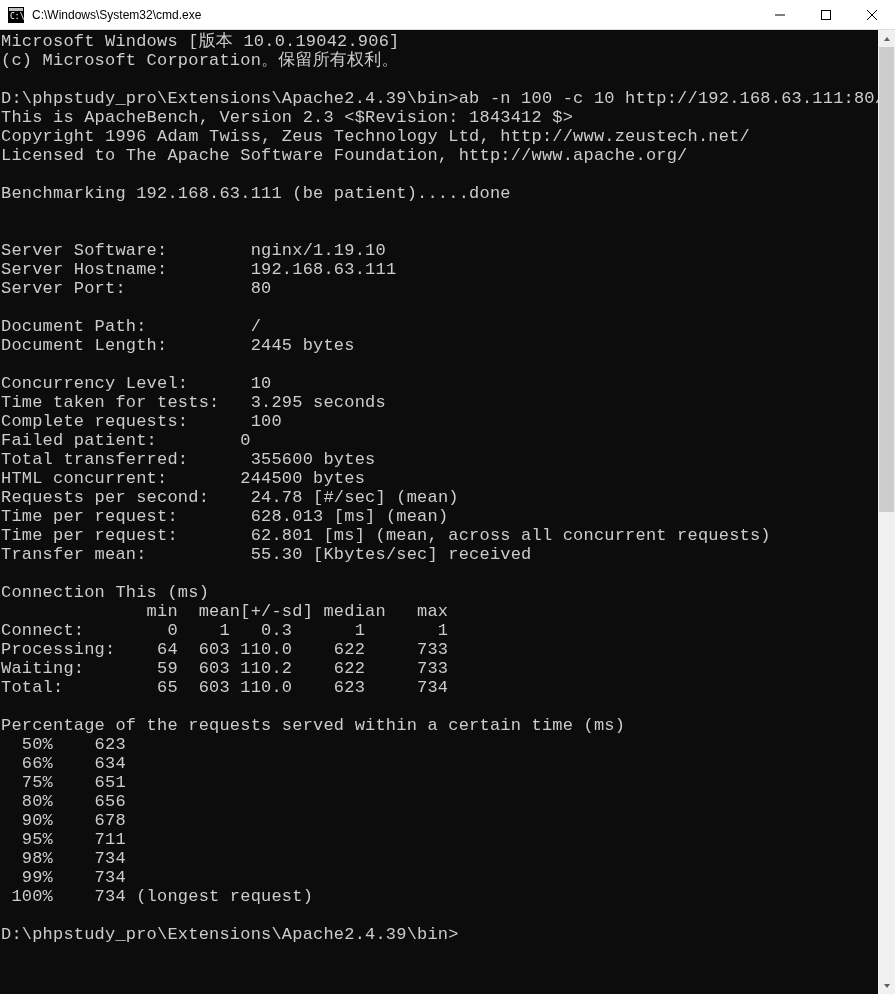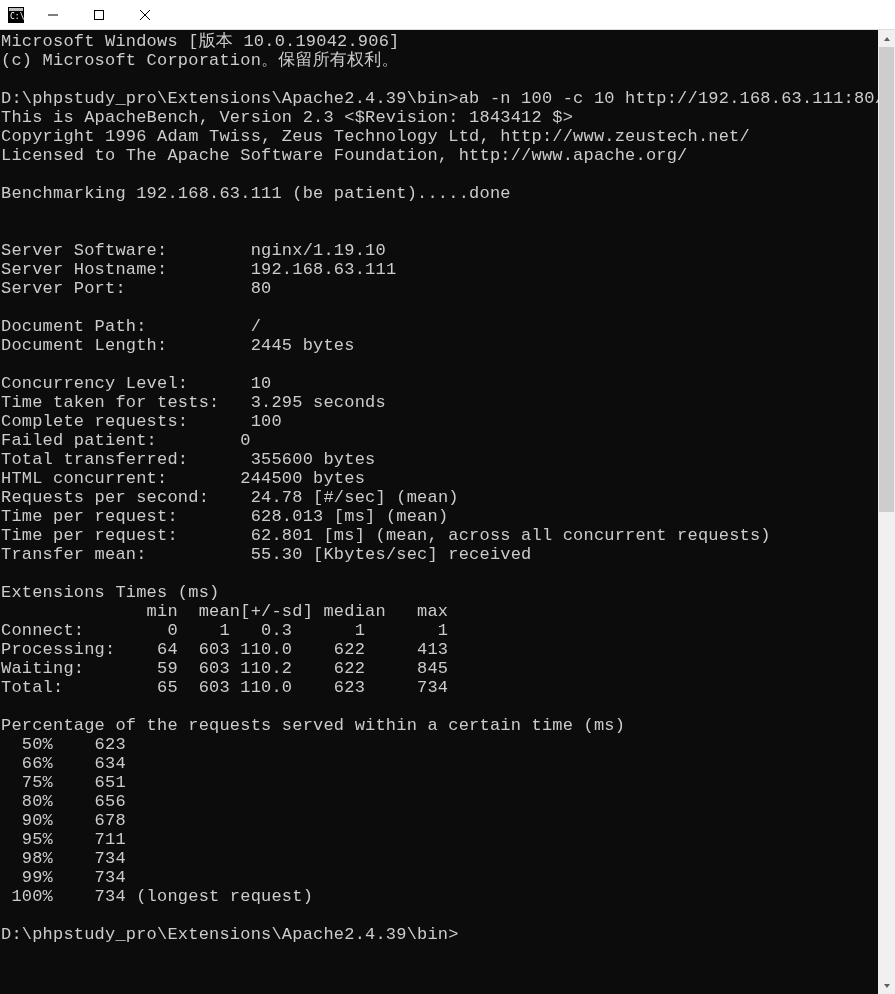--- a/index.html
+++ b/index.html
@@ -93,20 +93,21 @@
 <body>
 
 <div class="titlebar">
   <span class="titlebar-icon">
     <svg width="16" height="16" viewBox="0 0 16 16">
       <rect x="0" y="0" width="16" height="16" fill="#000"></rect>
       <rect x="1" y="1" width="14" height="3" fill="#c0c0c0"></rect>
       <text x="2" y="12" font-size="8" fill="#fff" font-family="monospace">C:\</text>
     </svg>
   </span>
+  <div class="titlebar-title">C:\Windows\System32\cmd.exe</div>
   <div class="win-controls">
     <div class="win-btn">
       <svg width="10" height="10">
           <line x1="0" y1="5" x2="10" y2="5" stroke="#000" stroke-width="1"></line>
         </svg>
     </div>
     <div class="win-btn">
       <svg width="10" height="10">
           <rect x="0.5" y="0.5" width="9" height="9" fill="none" stroke="#000" stroke-width="1"></rect>
         </svg>
@@ -143,25 +144,25 @@
 <span>Time taken for tests:</span>   <span>3.295 seconds</span>
 <span>Complete requests:</span>      <span>100</span>
 <span>Failed patient:</span>        <span>0</span>
 <span>Total transferred:</span>      <span>355600 bytes</span>
 <span>HTML concurrent:</span>       <span>244500 bytes</span>
 <span>Requests per second:</span>    <span>24.78 [#/sec] (mean)</span>
 <span>Time per request:</span>       <span>628.013 [ms] (mean)</span>
 <span>Time per request:</span>       <span>62.801 [ms] (mean, across all concurrent requests)</span>
 <span>Transfer mean:</span>          <span>55.30 [Kbytes/sec] received</span>
 
-<span>Extensions Times (ms)</span>
+<span>Connection This (ms)</span>
 <span>              min  mean[+/-sd] median   max</span>
 <span>Connect:        0    1   0.3      1       1</span>
-<span>Processing:    64  603 110.0    622     413</span>
-<span>Waiting:       59  603 110.2    622     845</span>
+<span>Processing:    64  603 110.0    622     733</span>
+<span>Waiting:       59  603 110.2    622     733</span>
 <span>Total:         65  603 110.0    623     734</span>
 
 <span>Percentage of the requests served within a certain time (ms)</span>
 <span>  50%    623</span>
 <span>  66%    634</span>
 <span>  75%    651</span>
 <span>  80%    656</span>
 <span>  90%    678</span>
 <span>  95%    711</span>
 <span>  98%    734</span>

